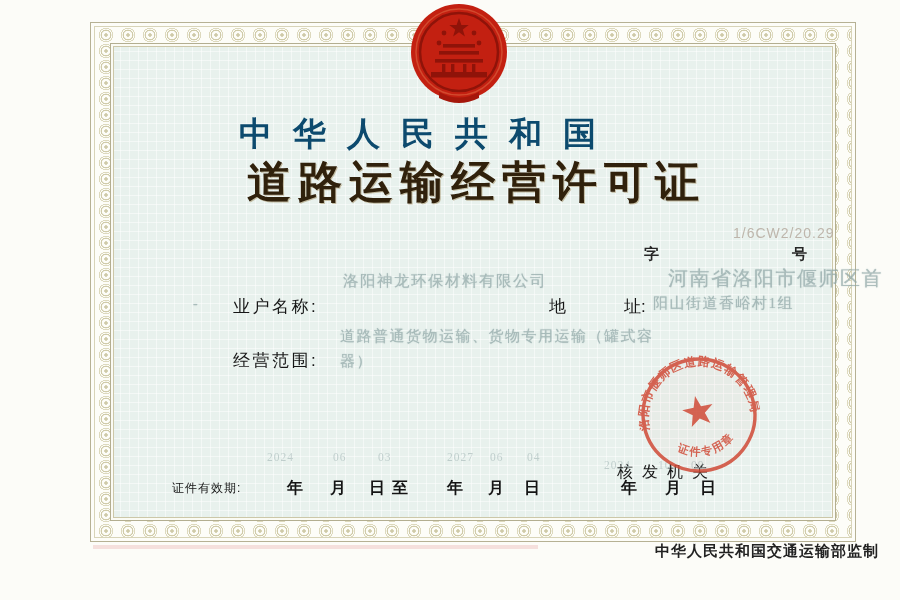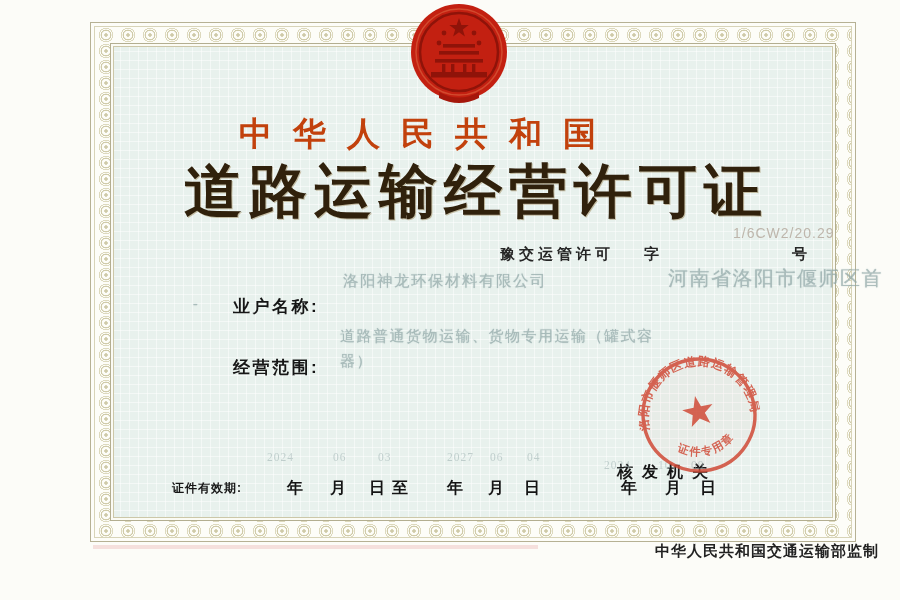--- a/index.html
+++ b/index.html
@@ -31,32 +31,32 @@
     background-image:
       repeating-linear-gradient(0deg, rgba(255,255,255,.5) 0 1px, rgba(0,0,0,0) 1px 9px),
       repeating-linear-gradient(90deg, rgba(255,255,255,.5) 0 1px, rgba(0,0,0,0) 1px 9px);
   }
   
   .emblem{ position:absolute; left:406px; top:2px; width:106px; height:104px; z-index:3; }
   
   .abs{ position:absolute; z-index:2; white-space:nowrap; }
   .country-title{
     left:90px; top:112px; width:658px; text-align:center;
-    font-size:33px; font-weight:800; color:#c2410c;
+    font-size:33px; font-weight:800; color:#0c4a6e;
     letter-spacing:21px; padding-left:18px; box-sizing:border-box;
   }
   .cert-title{
     left:90px; top:153px; width:766px; text-align:center;
     font-family:"Liberation Serif", serif;
-    font-size:58px; font-weight:800; color:#30210c;
+    font-size:44px; font-weight:800; color:#30210c;
     letter-spacing:7px; padding-left:7px; box-sizing:border-box;
     text-shadow:1px 1px 0 rgba(120,85,20,.35);
   }
   .lic{ font-size:15px; font-weight:600; color:#262626; top:245px; }
-  .label{ font-weight:700; color:#161616; }
+  .label{ font-weight:400; color:#161616; }
   .typed{
     font-family:"Liberation Serif", serif;
     color:#8fa6a6; opacity:.72; letter-spacing:1.5px;
     text-shadow:0 0 1.2px rgba(140,165,165,.9);
   }
   .faintdate{
     font-family:"Liberation Serif", serif;
     font-size:11.5px; color:#9db1b1; opacity:.55; letter-spacing:1px;
   }
   .unit{ font-size:16px; font-weight:700; color:#141414; top:478px; }
@@ -108,32 +108,33 @@
       <rect x="57" y="62" width="3.4" height="8"></rect>
       <rect x="66" y="62" width="3.4" height="8"></rect>
       <rect x="25" y="70" width="56" height="5.5"></rect>
     </g>
     <path d="M33,90 Q53,101 73,90 L73,96 Q53,106 33,96 Z" fill="#a5170b"></path>
   </svg>
 
   <div class="abs country-title">中华人民共和国</div>
   <div class="abs cert-title">道路运输经营许可证</div>
 
-  <span class="abs lic" style="left:500px; letter-spacing:4px;">豫交运管许可</span>
   <span class="abs lic" style="left:644px;">字</span>
   <span class="abs lic" style="left:792px;">号</span>
   <span class="abs print-code">1/6CW2/20.29</span>
 
   <span class="abs typed" style="left:193px; top:296px; font-size:14px;">-</span>
   <span class="abs label" style="left:233px; top:295px; font-size:17px; letter-spacing:2.5px;">业户名称:</span>
   <span class="abs typed" style="left:343px; top:271px; font-size:15.5px;">洛阳神龙环保材料有限公司</span>
 
+  <span class="abs label" style="left:549px; top:295px; font-size:17px;"><span>地</span><span style="display:inline-block;width:58px;"></span><span>址:</span></span>
   <span class="abs typed" style="left:668px; top:265px; font-size:20px;">河南省洛阳市偃师区首</span>
+  <span class="abs typed" style="left:653px; top:294px; font-size:15px;">阳山街道香峪村1组</span>
 
-  <span class="abs label" style="left:233px; top:349px; font-size:17px; letter-spacing:2.5px;margin-top:7px;">经营范围:</span>
+  <span class="abs label" style="left:233px; top:349px; font-size:17px; letter-spacing:2.5px;">经营范围:</span>
   <span class="abs typed" style="left:340px; top:327px; font-size:15px;">道路普通货物运输、货物专用运输（罐式容</span>
   <span class="abs typed" style="left:340px; top:352px; font-size:15px;">器）</span>
 
   <svg class="seal" viewBox="0 0 120 120">
     <defs>
       <path id="sealArcTop" d="M 13 82 A 51 51 0 1 1 107 82"></path>
       <path id="sealArcBot" d="M 25 83 A 45 45 0 0 0 95 83"></path>
     </defs>
     <circle cx="60" cy="60" r="55" fill="rgba(214,80,58,0.04)" stroke="#d04a36" stroke-width="3.4"></circle>
     <text font-size="12" font-weight="700" fill="#d04a36" letter-spacing="1" font-family="Liberation Sans, sans-serif">

